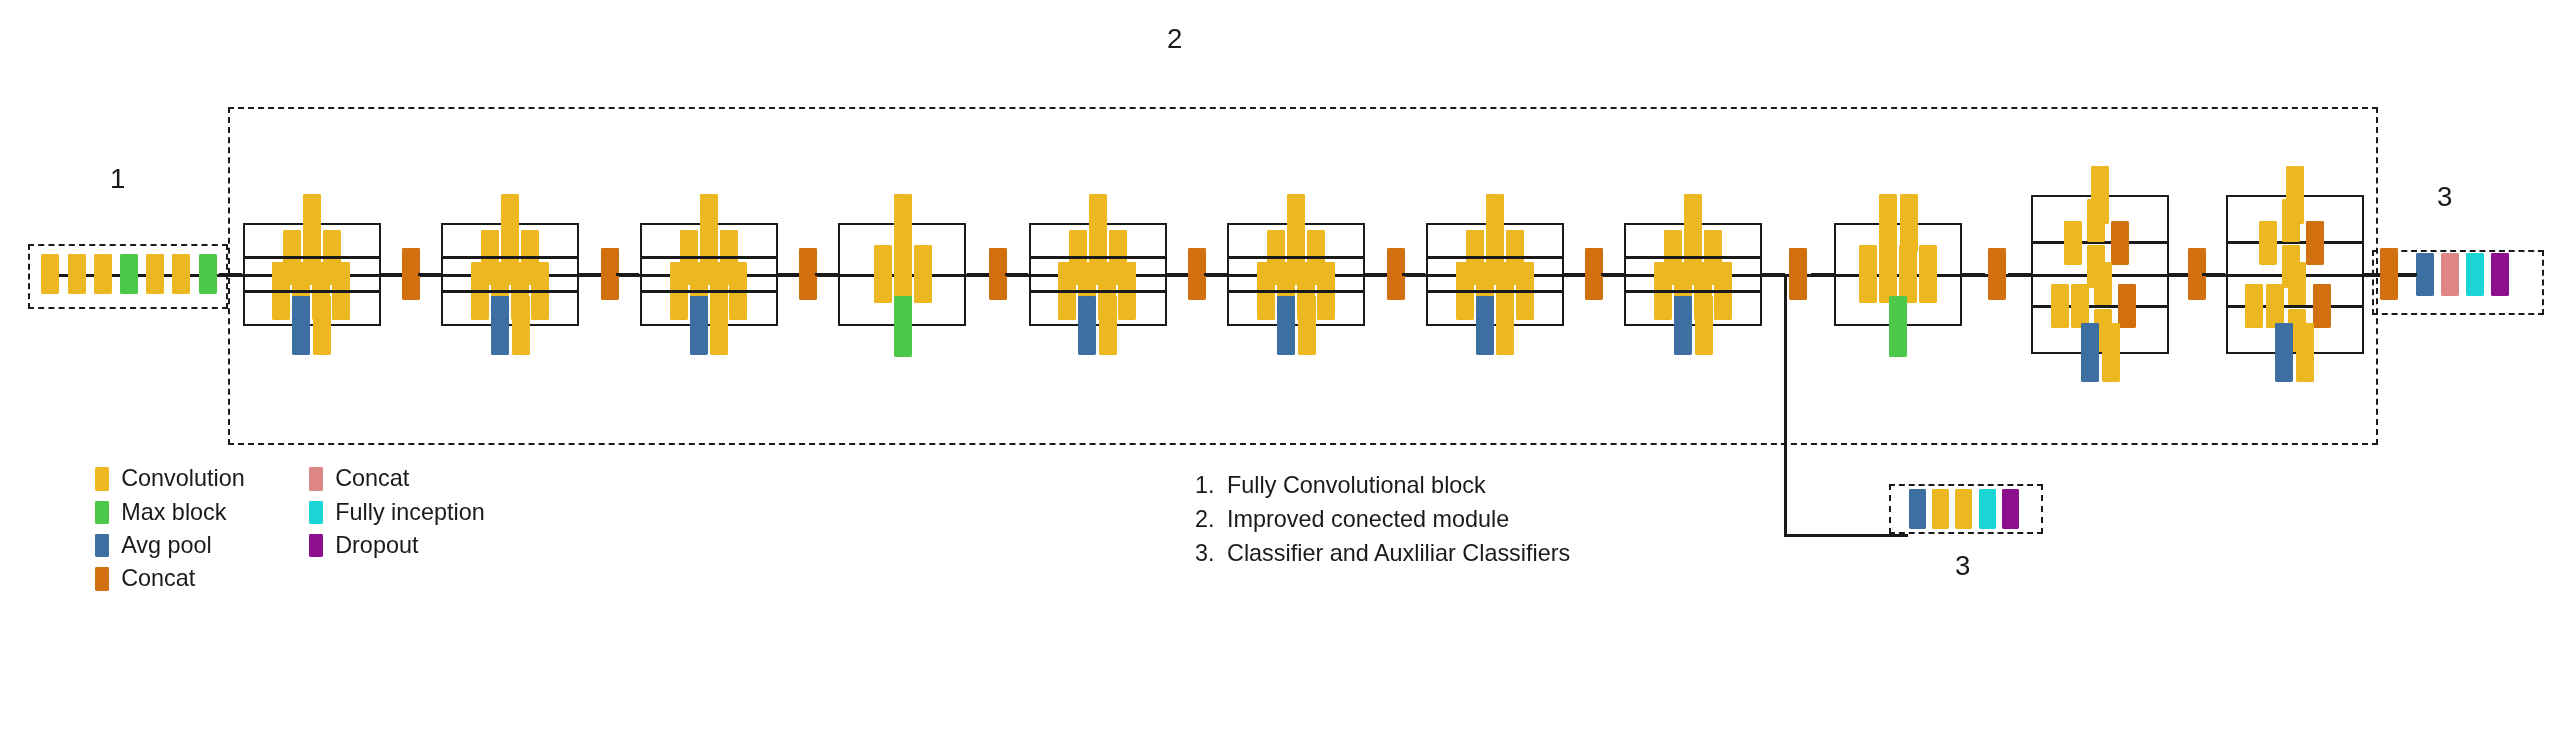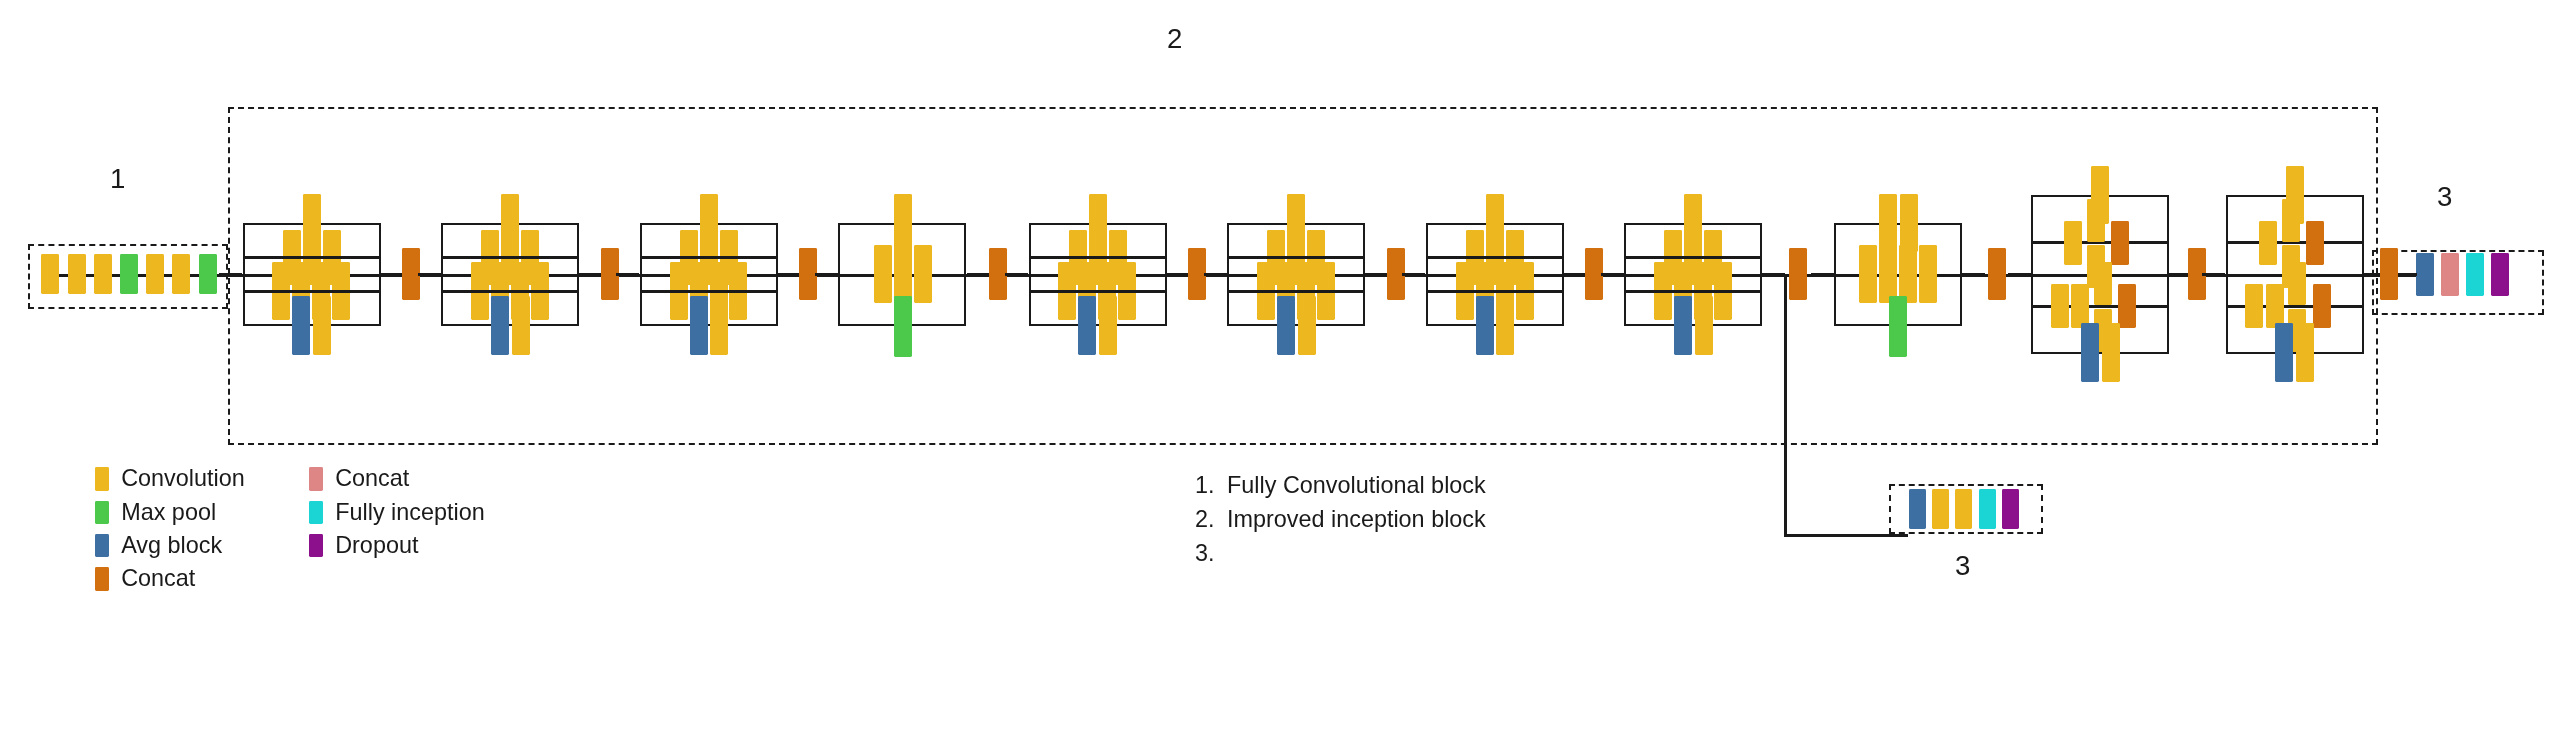--- a/index.html
+++ b/index.html
@@ -278,25 +278,25 @@
     </div>
 
   <div id="legend">
     <div class="legend-col" style="left:0;">
         <div class="legend-row">
           <div class="legend-swatch" style="background: rgb(237, 184, 31);"></div>
           <div class="legend-text">Convolution</div>
         </div>
         <div class="legend-row">
           <div class="legend-swatch" style="background: rgb(76, 200, 74);"></div>
-          <div class="legend-text">Max pool</div>
+          <div class="legend-text">Max block</div>
         </div>
         <div class="legend-row">
           <div class="legend-swatch" style="background: rgb(62, 111, 163);"></div>
-          <div class="legend-text">Avg block</div>
+          <div class="legend-text">Avg pool</div>
         </div>
         <div class="legend-row">
           <div class="legend-swatch" style="background: rgb(210, 112, 15);"></div>
           <div class="legend-text">Concat</div>
         </div>
       </div>
     <div class="legend-col" style="left:214px;">
         <div class="legend-row">
           <div class="legend-swatch" style="background: rgb(222, 133, 133);"></div>
           <div class="legend-text">Concat</div>
@@ -312,21 +312,22 @@
       </div>
   </div>
 
   <div id="caption-list">
       <div class="cap-row">
         <div class="cap-num">1.</div>
         <div class="cap-text">Fully Convolutional block</div>
       </div>
       <div class="cap-row">
         <div class="cap-num">2.</div>
-        <div class="cap-text">Improved inception block</div>
+        <div class="cap-text">Improved conected module</div>
       </div>
       <div class="cap-row">
         <div class="cap-num">3.</div>
+        <div class="cap-text">Classifier and Auxliliar Classifiers</div>
       </div>
     </div>
 
 </div>
 
 
 </body></html>

